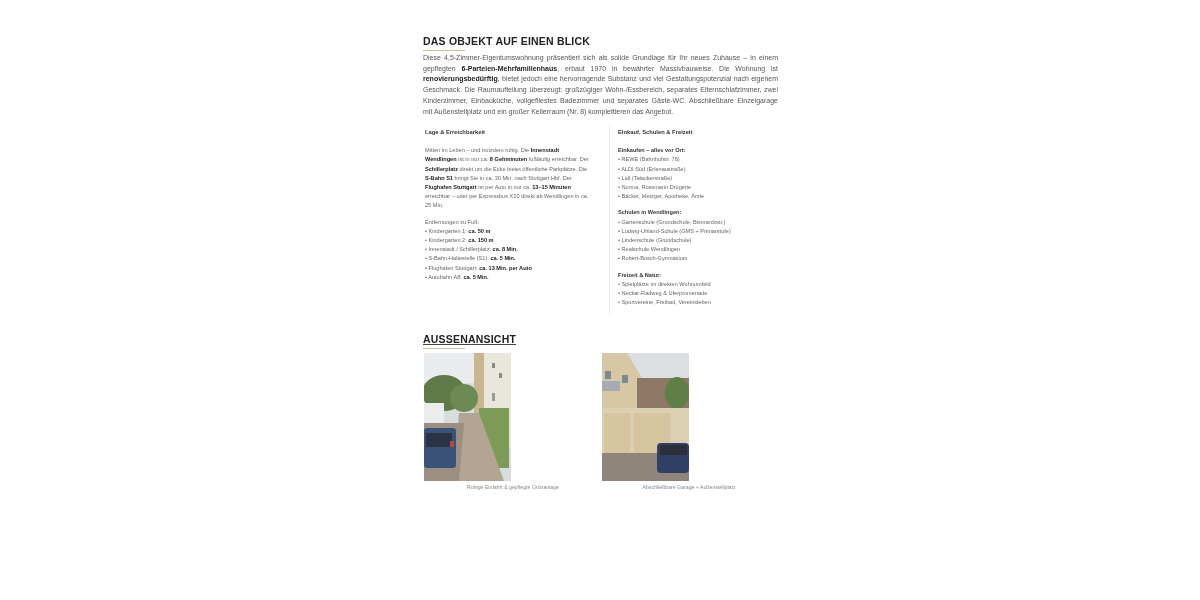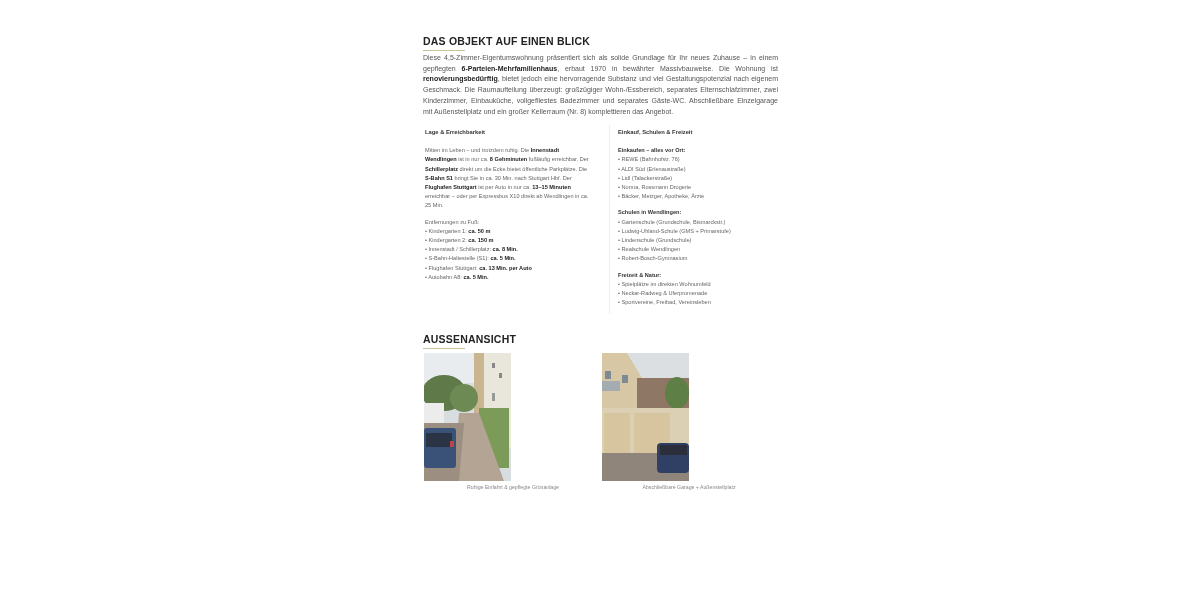--- a/index.html
+++ b/index.html
@@ -16,21 +16,21 @@
   .cols { position: absolute; top: 125px; left: 0; width: 355px; height: 192px; }
   .col { position: absolute; top: 0; font-size: 5.6px; line-height: 9.2px; color: #666; }
   .col.left { left: 2px; width: 166px; }
   .col.right { left: 186px; width: 165px; border-left: 1px solid #eee; padding-left: 0; }
   .col-title { font-weight: bold; color: #333; font-size: 5.8px; margin: 3px 0 9px 0; }
   .col p { margin: 0 0 7px 0; }
   .col b { color: #222; }
   .list { margin: 0 0 7px 0; padding: 0; list-style: none; }
   .list li::before { content: "• "; }
   .sub-title { font-weight: bold; color: #333; }
-  .h-aussen { position: absolute; top: 333px; left: 0; }
+  .h-aussen { position: absolute; top: 333px; left: 0; text-decoration: underline; }
   .photo { position: absolute; top: 353px; width: 87px; height: 128px; overflow: hidden; }
   .photo1 { left: 1px; }
   .photo2 { left: 179px; }
   .caption { position: absolute; top: 484px; font-size: 5.2px; color: #888; text-align: center; width: 180px; }
   .cap1 { left: 0px; }
   .cap2 { left: 176px; }
 </style>
 </head>
 <body>
 

